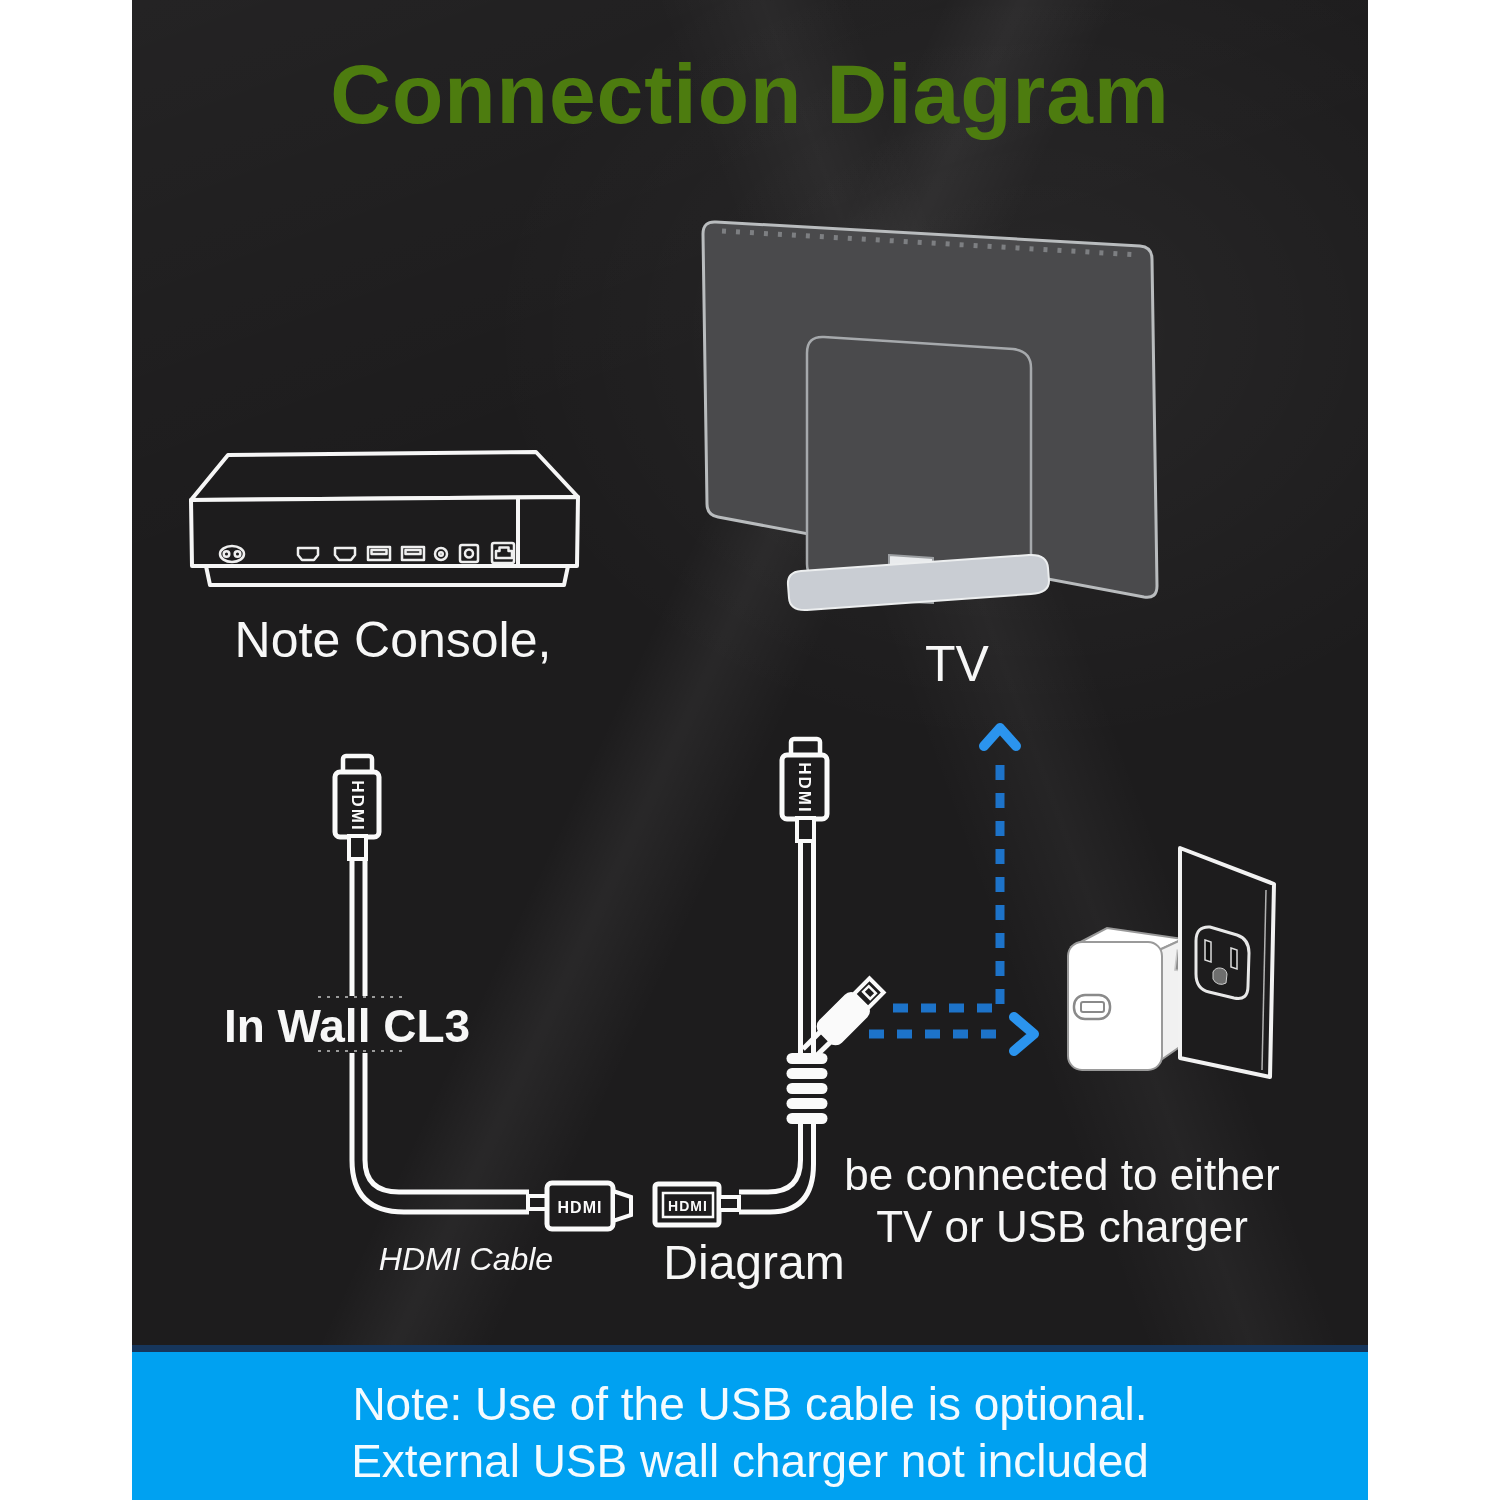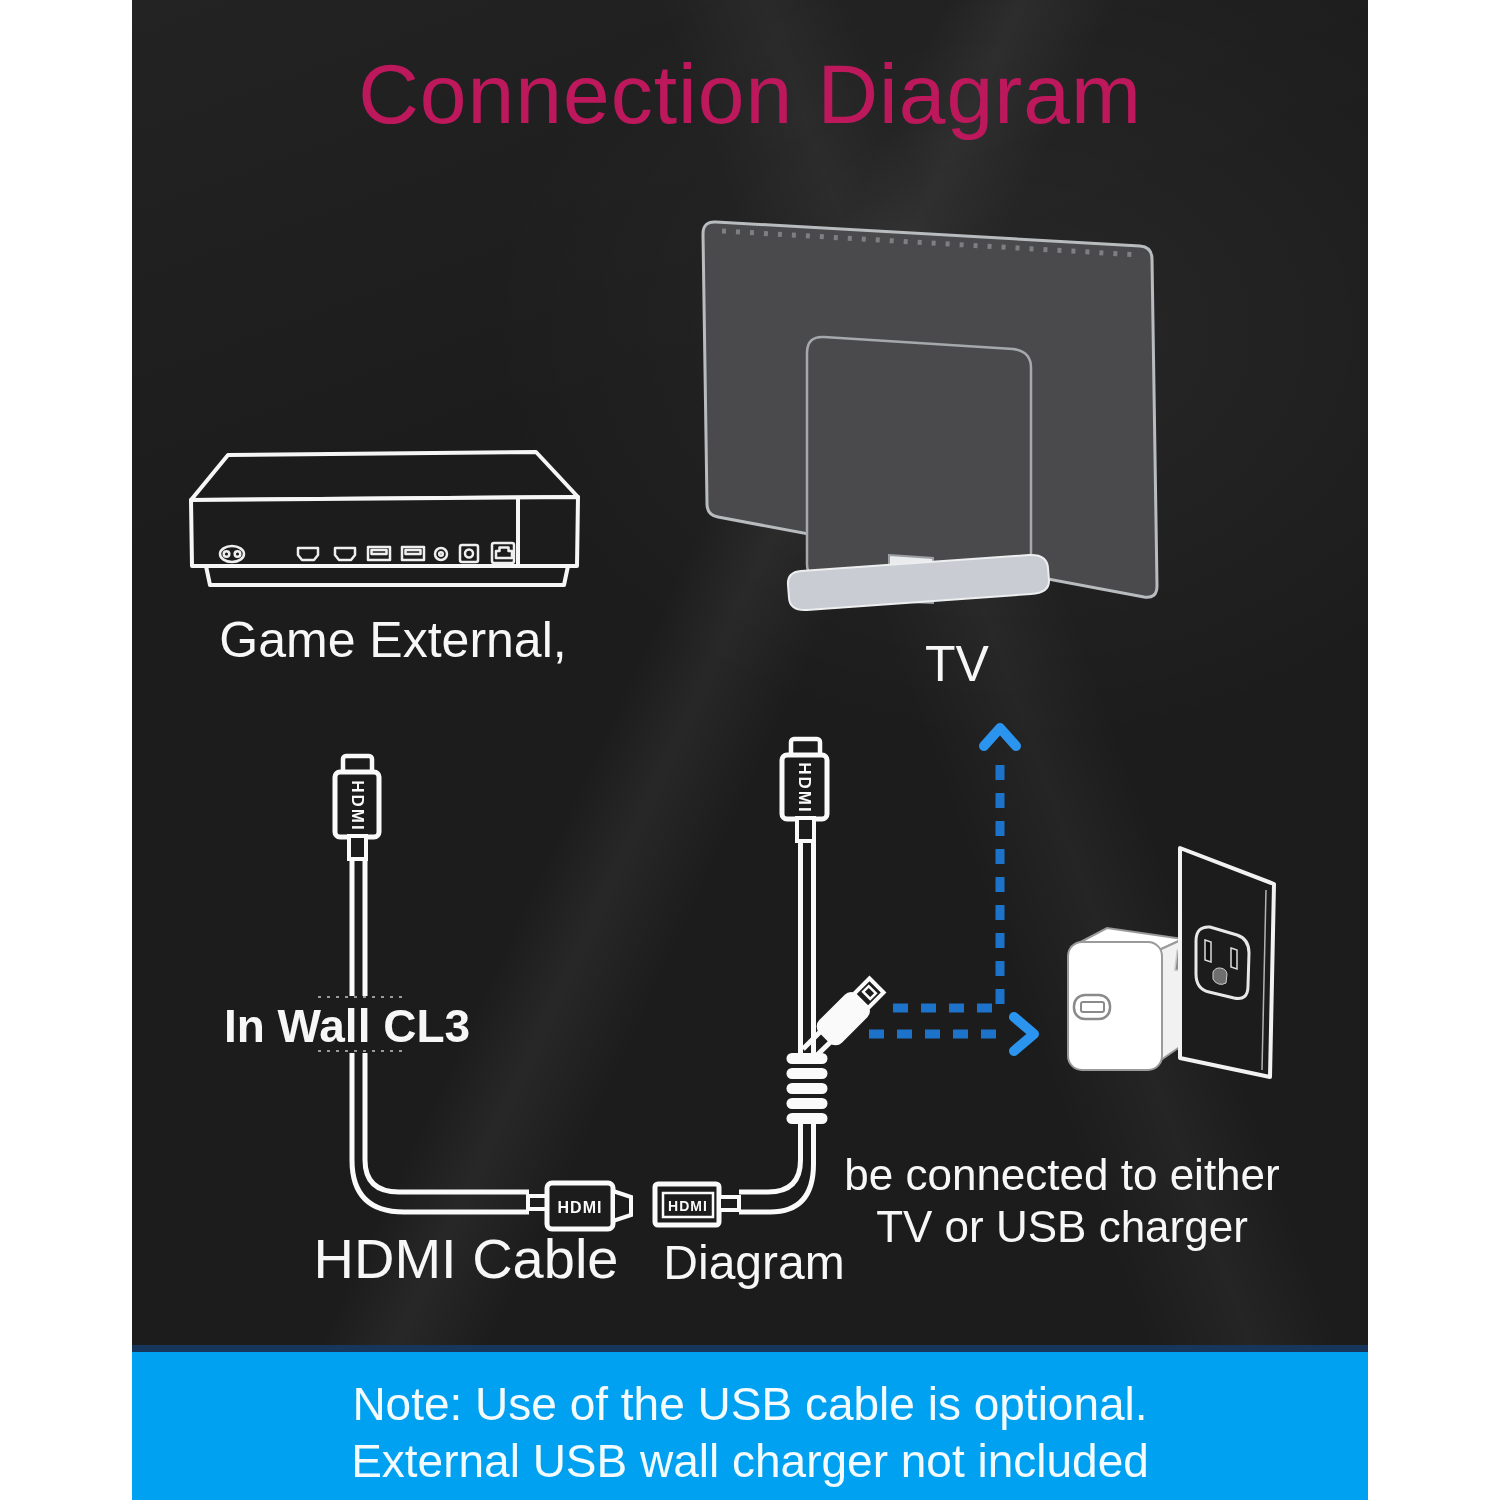--- a/index.html
+++ b/index.html
@@ -7,25 +7,25 @@
         font-family:"Liberation Sans","DejaVu Sans",sans-serif;}
   .canvas{position:absolute;left:132px;top:0;width:1236px;height:1500px;
     background:
       radial-gradient(900px 700px at 72% 22%, rgba(255,255,255,0.05) 0%, rgba(255,255,255,0) 60%),
       linear-gradient(115deg, rgba(255,255,255,0) 42%, rgba(255,255,255,0.05) 46%, rgba(255,255,255,0) 51%),
       linear-gradient(70deg, rgba(255,255,255,0) 60%, rgba(255,255,255,0.04) 66%, rgba(255,255,255,0) 71%),
       linear-gradient(160deg, rgba(255,255,255,0.03) 0%, rgba(255,255,255,0) 30%),
       #1d1c1d;}
   .overlay{position:absolute;left:0;top:0;width:1500px;height:1500px;}
   .lbl{position:absolute;color:#f7f7f7;text-align:center;white-space:pre;transform:translateX(-50%);}
-  .title{top:50px;left:750px;font-size:84px;line-height:88px;color:#be185d;letter-spacing:1px;}
+  .title{top:50px;left:750px;font-size:84px;line-height:88px;color:#4d7c0f;letter-spacing:1px;font-weight:bold;}
   .console-lbl{top:611px;left:393px;font-size:50px;line-height:58px;}
   .tv-lbl{top:637px;left:957px;font-size:50px;line-height:54px;}
   .inwall-lbl{top:1001px;left:347px;font-size:46px;line-height:50px;font-weight:bold;}
-  .hdmicable-lbl{top:1233px;left:466px;font-size:56px;line-height:52px;}
+  .hdmicable-lbl{top:1233px;left:466px;font-size:32px;line-height:52px;font-style:italic;}
   .booster-lbl{top:1237px;left:754px;font-size:48px;line-height:52px;}
   .optional-lbl{top:1097px;left:1062px;font-size:44px;line-height:52px;}
   .banner{position:absolute;left:0;top:1345px;width:1236px;height:155px;
           background:#00a1f1;border-top:7px solid #16365c;box-sizing:border-box;}
   .banner .note{position:relative;top:24px;color:#f4fbff;font-size:46px;line-height:57px;text-align:center;}
   svg text{font-family:"Liberation Sans","DejaVu Sans",sans-serif;font-weight:bold;fill:#fafafa;}
 </style>
 </head>
 <body>
 
@@ -140,21 +140,21 @@
     </g>
 
     <text x="357.5" y="806" transform="rotate(90 357.5 806)" text-anchor="middle" dominant-baseline="central" font-size="17" letter-spacing="2">HDMI</text>
     <text x="804.5" y="788" transform="rotate(90 804.5 788)" text-anchor="middle" dominant-baseline="central" font-size="17" letter-spacing="2">HDMI</text>
     <text x="580" y="1207" text-anchor="middle" dominant-baseline="central" font-size="16" letter-spacing="1">HDMI</text>
     <text x="688" y="1206" text-anchor="middle" dominant-baseline="central" font-size="14" letter-spacing="1">HDMI</text>
   </svg>
 
   <div class="lbl title">Connection Diagram</div>
 
-  <div class="lbl console-lbl"><span>Game External,</span><br></div>
+  <div class="lbl console-lbl"><span>Note Console,</span><br></div>
 
   <div class="lbl tv-lbl">TV</div>
 
   <div class="lbl inwall-lbl">In Wall CL3</div>
 
   <div class="lbl hdmicable-lbl">HDMI Cable</div>
 
   <div class="lbl booster-lbl">Diagram</div>
 
   <div class="lbl optional-lbl"><br><span>be connected to either</span><br><span>TV or USB charger</span></div>

